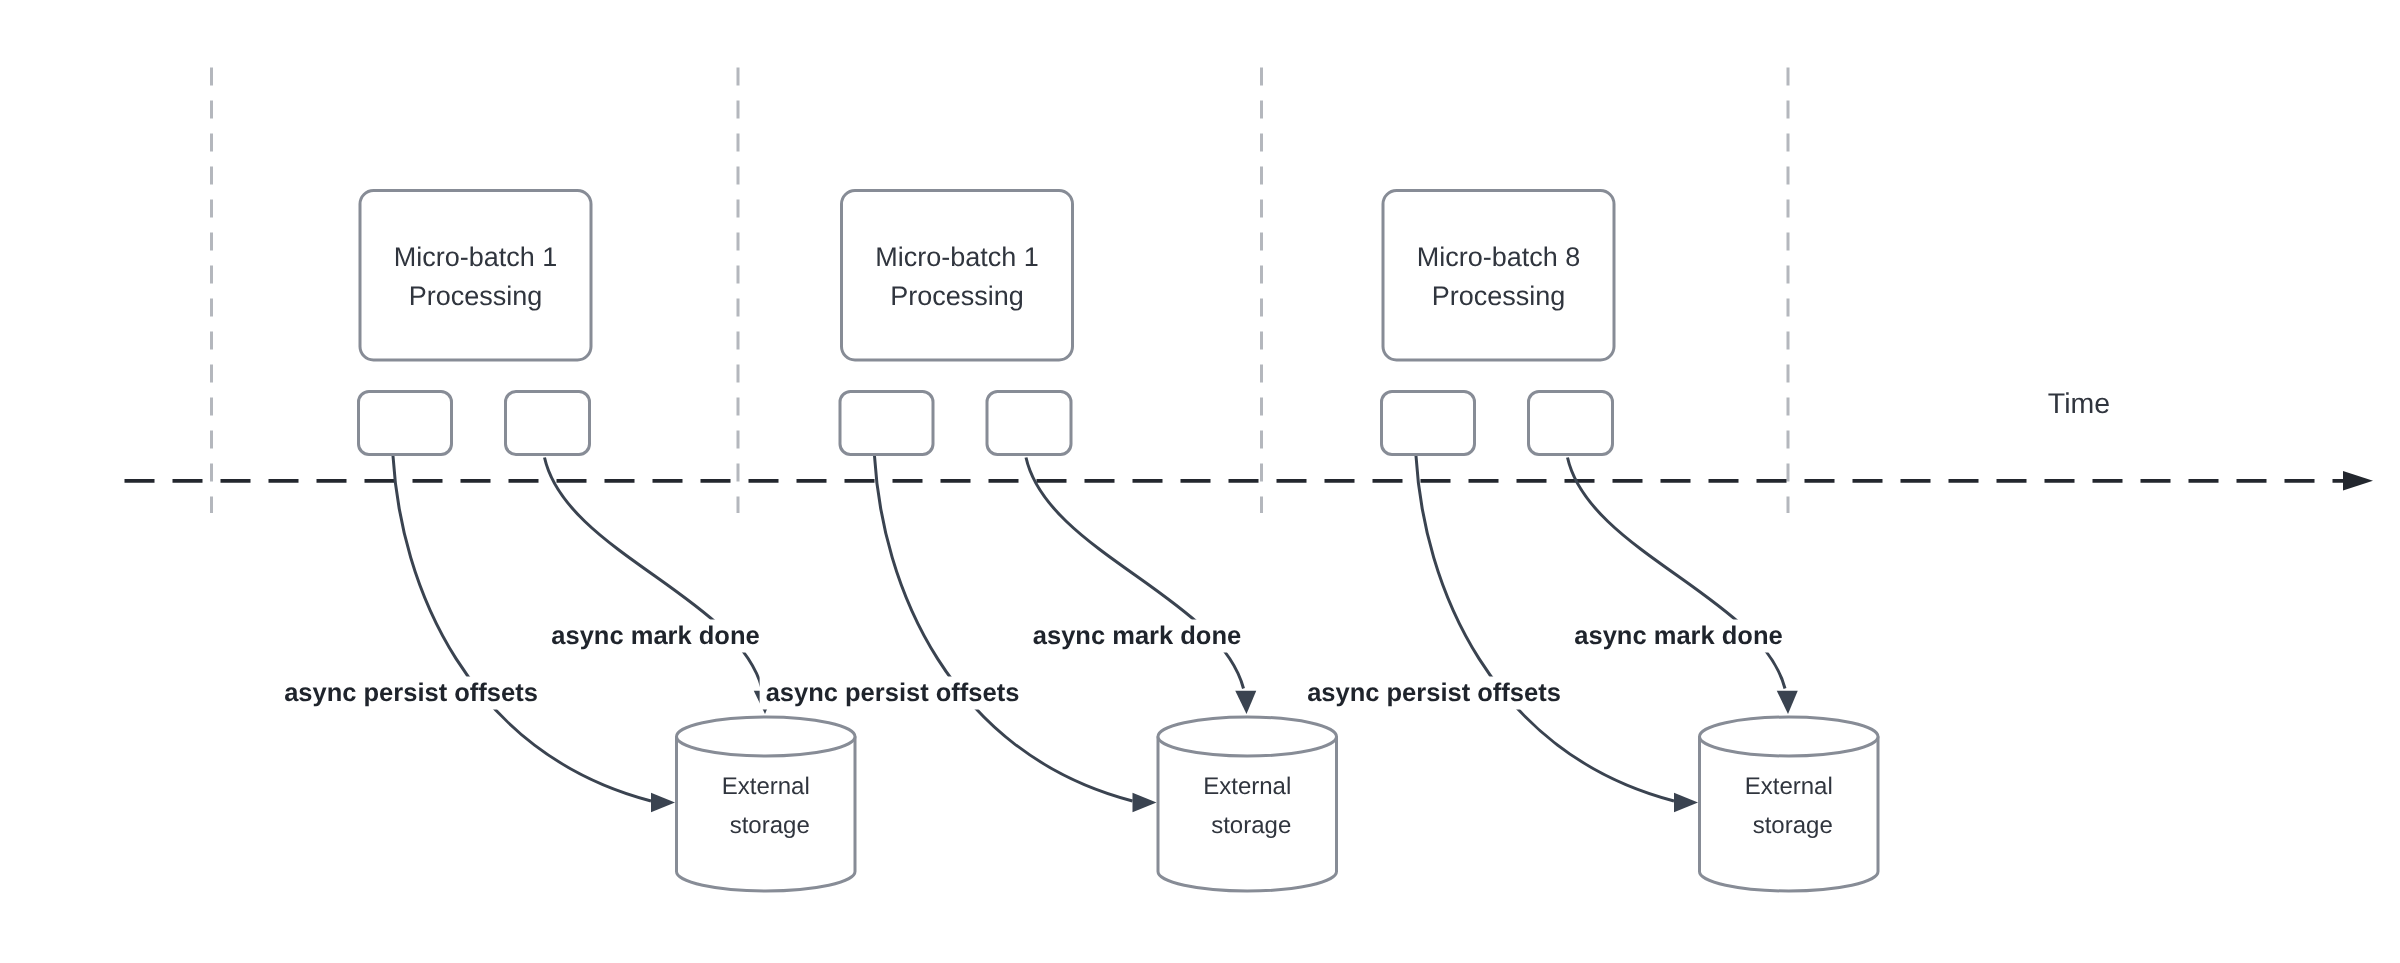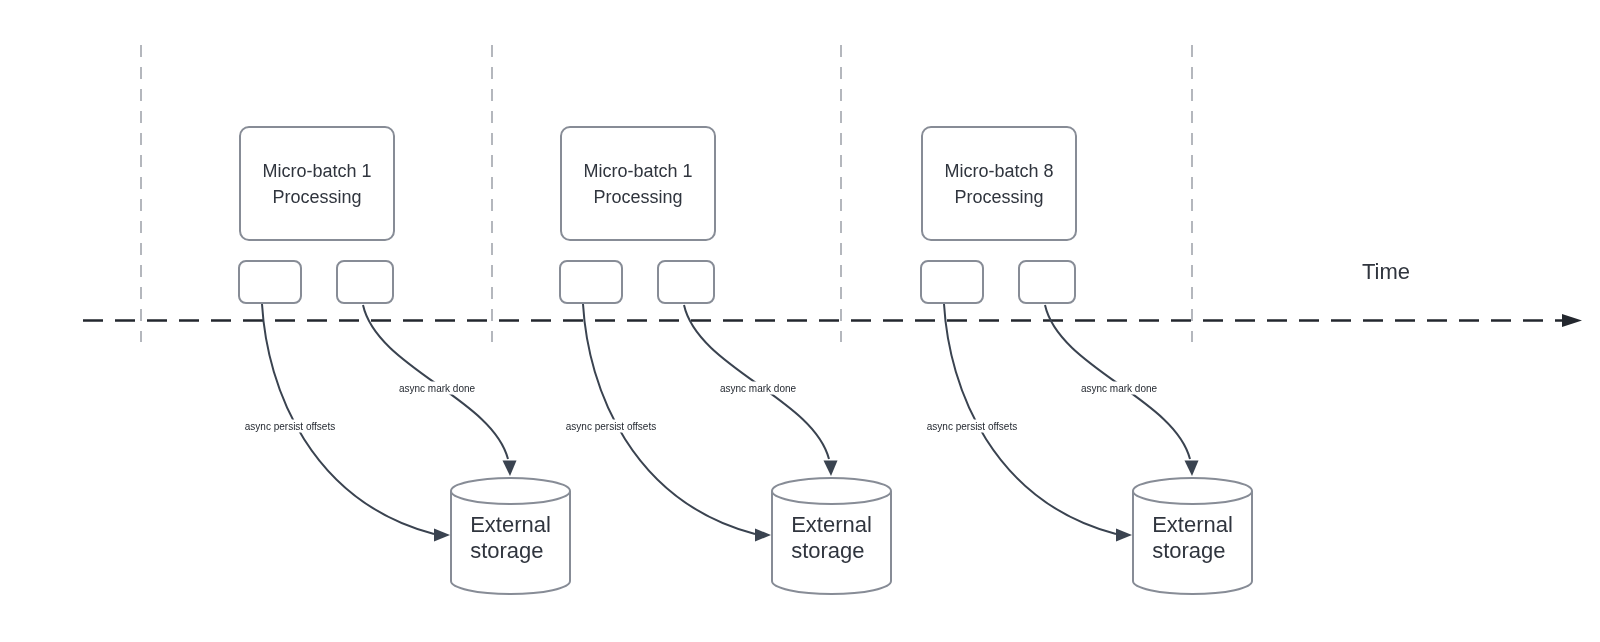--- a/index.html
+++ b/index.html
@@ -42,35 +42,35 @@
   }
   .mini-box{
     position:absolute;top:260px;height:44px;box-sizing:border-box;
     border:2px solid var(--shape-stroke);border-radius:8px;background:#fff;
   }
   .mini-box.a{left:238px;width:64px;}
   .mini-box.b{left:336px;width:58px;}
 
   .edge-label{
     position:absolute;transform:translate(-50%,-50%);
-    font-size:10px;font-weight:normal;color:var(--label-text);
-    background:var(--background);padding:1px 4px;white-space:nowrap;
+    font-size:17px;font-weight:bold;color:var(--label-text);
+    background:var(--background);padding:1px 4px;white-space:nowrap;margin-top:36px;
   }
-  .edge-label.persist{left:290px;top:426px;}
+  .edge-label.persist{left:274px;top:426px;}
   .edge-label.markdone{left:437px;top:388px;}
 
   .storage-label{
     position:absolute;left:451px;top:482px;width:119px;height:112px;
     display:flex;align-items:center;justify-content:center;
-    font-size:22px;line-height:26px;color:var(--text);
-    text-align:left;white-space:pre-line;
+    font-size:16px;line-height:26px;color:var(--text);
+    text-align:right;white-space:pre-line;
   }
   .time-label{
     position:absolute;left:1346px;top:259px;width:80px;
-    text-align:center;font-size:22px;color:var(--text);
+    text-align:center;font-size:19px;color:var(--text);
   }
 </style>
 </head>
 <body>
 
 <div class="stage">
 
   <svg class="canvas" width="1600" height="642" viewBox="0 0 1600 642">
 
     <line class="boundary" x1="141" y1="45" x2="141" y2="342"></line>

